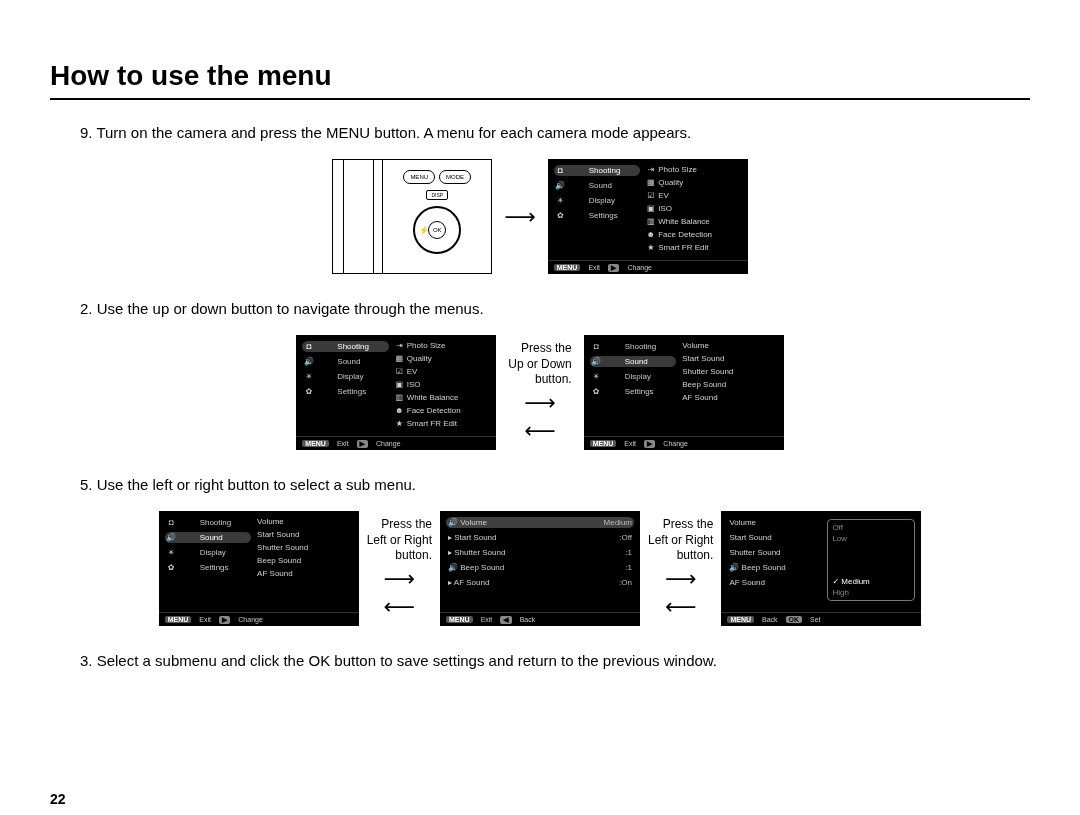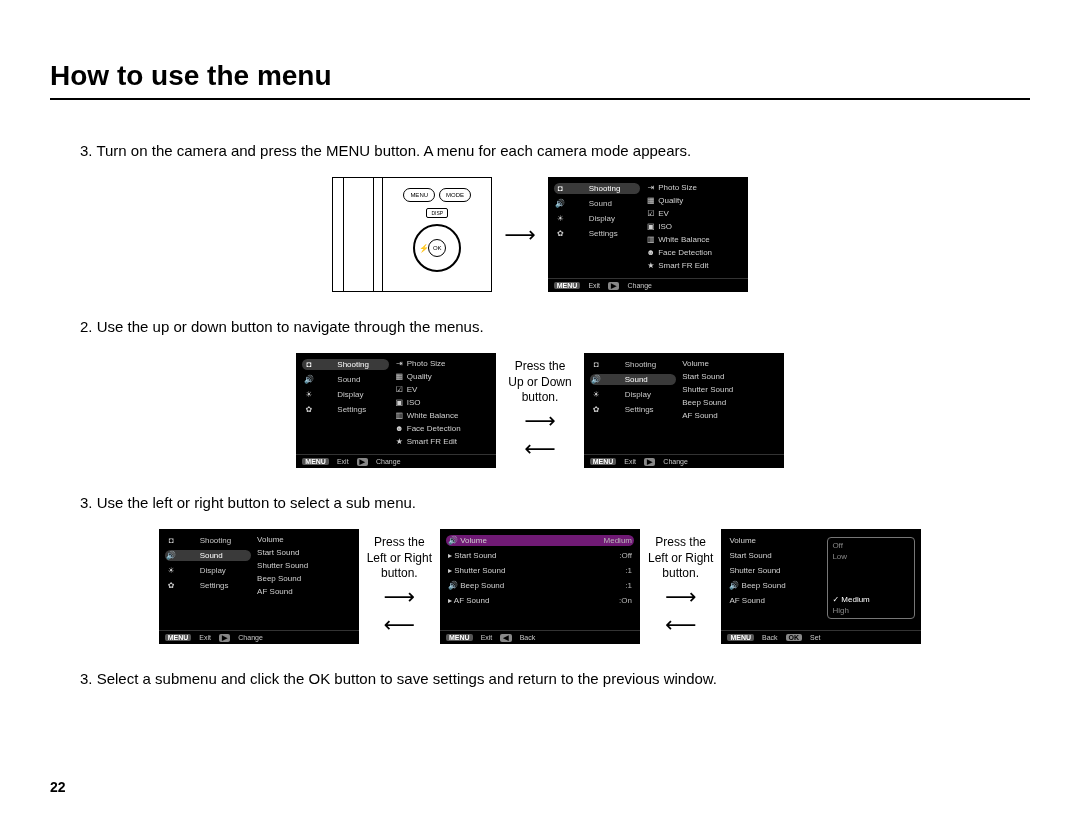--- a/index.html
+++ b/index.html
@@ -9,21 +9,21 @@
     background: #fff;
     font-family: Arial, Helvetica, sans-serif;
     color: #000;
     padding: 60px 50px 20px 50px;
   }
   .page-title {
     font-size: 28px;
     font-weight: bold;
     border-bottom: 2px solid #000;
     padding-bottom: 6px;
-    margin-bottom: 42px;
+    margin-bottom: 24px;
   }
   .step { font-size: 15px; margin: 18px 0 18px 30px; }
   .row { display: flex; align-items: center; justify-content: center; gap: 12px; margin: 10px 0 26px 0; }
 
   
   .camera {
     width: 160px; height: 115px;
     border: 1px solid #000;
     display: flex;
   }
@@ -44,21 +44,21 @@
   .disp { border:1px solid #000; border-radius:2px; font-size:5px; padding:1px 4px;}
   .circle-pad {
     width: 48px; height: 48px; border: 2px solid #000; border-radius: 50%;
     display:flex; align-items:center; justify-content:center; position:relative;
   }
   .circle-pad .ok { width:18px; height:18px; border:1px solid #000; border-radius:50%; font-size:6px; display:flex; align-items:center; justify-content:center;}
   .circle-pad .flash{position:absolute; left:4px; font-size:8px;}
 
   .arrow { font-size: 22px; color: #000; user-select:none;}
   .arrow-stack{ display:flex; flex-direction:column; align-items:center; gap:2px;}
-  .label-mid{ font-size:12px; text-align:center; line-height:1.3;}
+  .label-mid{ font-size:12px; text-align:right; line-height:1.3;}
 
   
   .lcd {
     width: 200px; height: 115px; background:#000; color:#c8c8c8;
     font-size: 8px; display:flex; flex-direction:column;
   }
   .lcd-body{ flex:1; display:flex; padding:6px 6px 0 6px; gap:6px;}
   .left-col{ width:46%; display:flex; flex-direction:column; gap:4px;}
   .right-col{ flex:1; display:flex; flex-direction:column; gap:4px;}
   .mitem{ display:flex; align-items:center; gap:3px; padding:1px 2px; border-radius:6px;}
@@ -66,35 +66,35 @@
   .mitem .ico{ width:9px; display:inline-block; text-align:center; font-size:8px;}
   .mitem .txt{ white-space:nowrap; overflow:hidden;padding-left:21px; }
   .ritem{ display:flex; align-items:center; gap:3px; color:#d0d0d0;}
   .ritem .ico{width:9px; text-align:center;}
   .footer{ height:14px; background:#000; border-top:1px solid #333; display:flex; align-items:center; gap:8px; padding:0 6px; font-size:7px;}
   .footer .ftag{ background:#555; color:#fff; padding:0px 3px; border-radius:2px; font-weight:bold;}
   .footer .fico{ background:#888; color:#000; padding:0px 3px; border-radius:2px; font-weight:bold;}
 
   .lcd.values .lcd-body{padding:6px 6px 0 6px;}
   .kv-row{display:flex; justify-content:space-between; padding:1px 2px;}
-  .kv-row.sel{background:#701a75; color:#fff; border-radius:6px;}
+  .kv-row.sel{background:#404040; color:#fff; border-radius:6px;}
   .kv-row .k{color:#d0d0d0;}
   .kv-row .v{color:#bbb;}
   .opts .opt{padding:1px 4px; color:#888;}
   .opts .opt.sel{color:#fff;margin-top:32px;}
   .opts-wrap{border:1px solid #777; border-radius:4px; padding:2px 0; margin-top:2px;}
 
-  .page-number{ position:absolute; left:50px; bottom:20px; font-weight:bold; font-size:14px;}
+  .page-number{ position:absolute; left:50px; bottom:8px; font-weight:bold; font-size:14px;}
 </style>
 </head>
 <body>
 
 <h1 class="page-title">How to use the menu</h1>
 
-<p class="step">3. Turn on the camera and press the MENU button. A menu for each camera mode appears.</p>
+<p class="step">9. Turn on the camera and press the MENU button. A menu for each camera mode appears.</p>
 
 <div class="row">
   <div class="camera">
     <div class="plate"></div>
     <div class="panel">
       <div class="btn-row">
         <div class="pill">MENU</div>
         <div class="pill">MODE</div>
       </div>
       <div class="disp">DISP</div>
@@ -276,21 +276,21 @@
     </div>
     <div class="footer">
       <span class="ftag">MENU</span>
         <span>Exit</span>
       <span class="fico">▶</span>
         <span>Change</span>
     </div>
   </div>
 </div>
 
-<p class="step">3. Use the left or right button to select a sub menu.</p>
+<p class="step">5. Use the left or right button to select a sub menu.</p>
 
 <div class="row" style="gap:8px;">
 
   <div class="lcd">
     <div class="lcd-body">
       <div class="left-col">
         <div class="mitem">
             <span class="ico">◘</span>
             <span class="txt">Shooting</span>
           </div>

